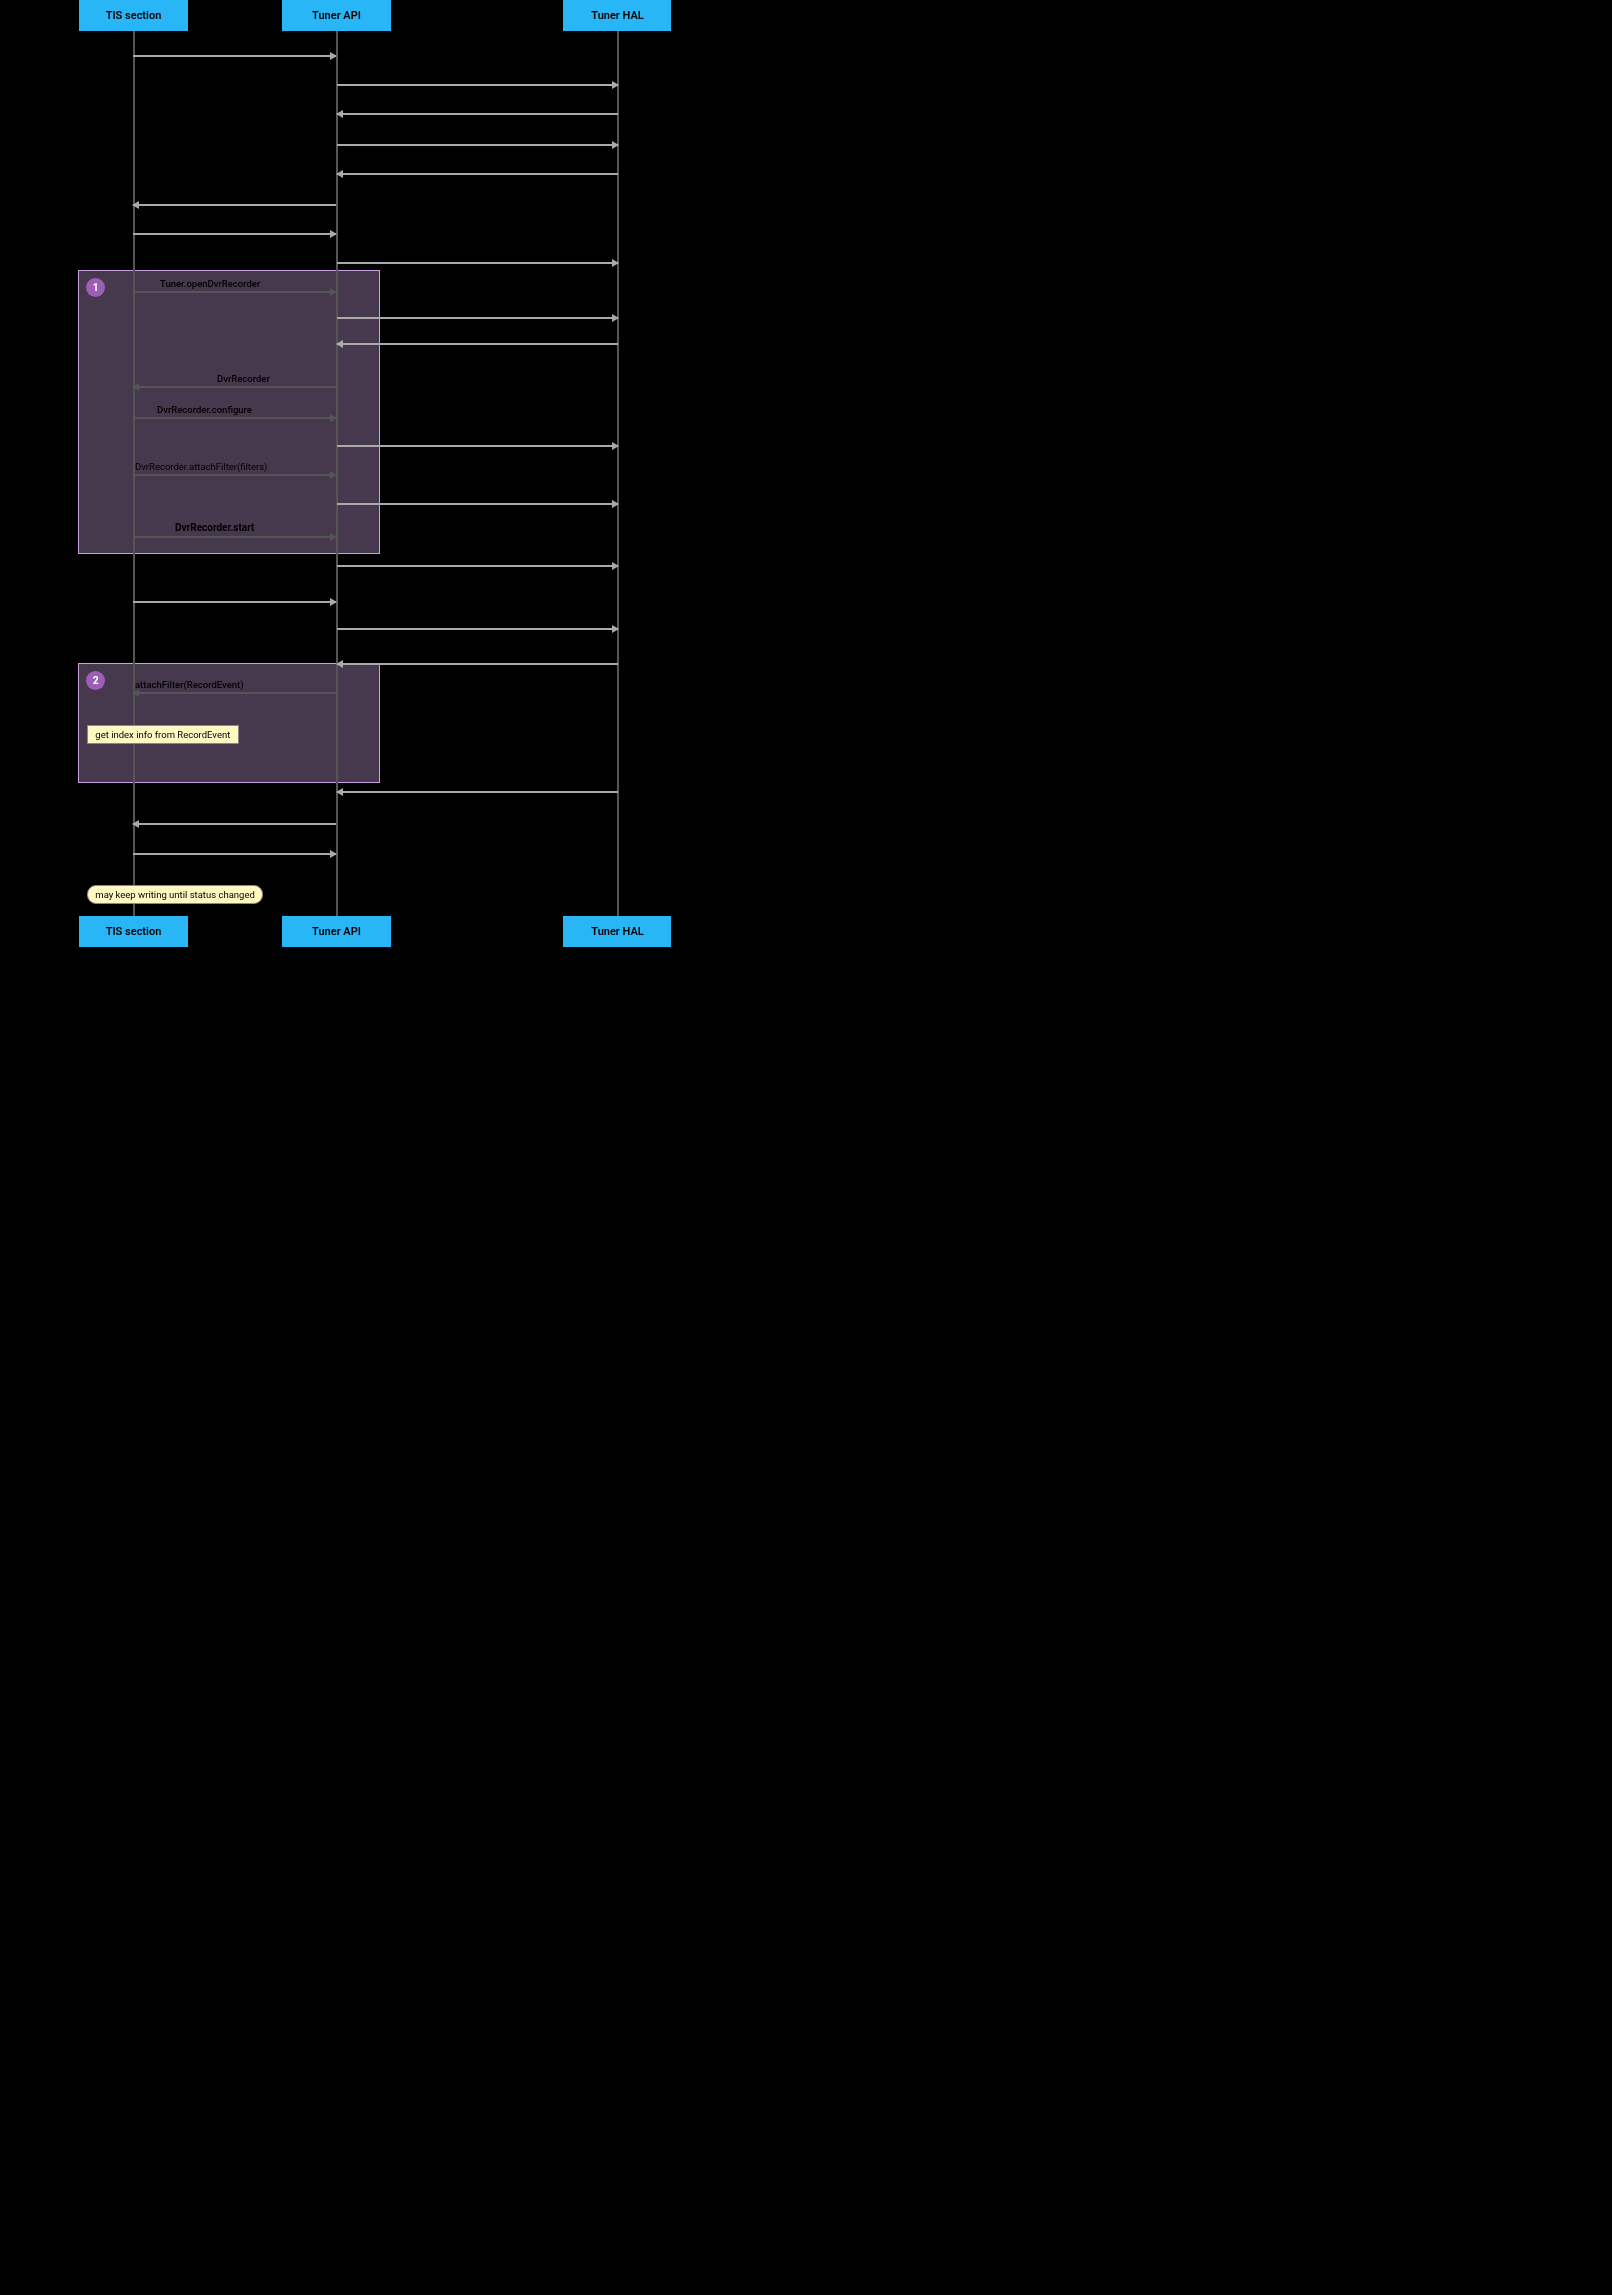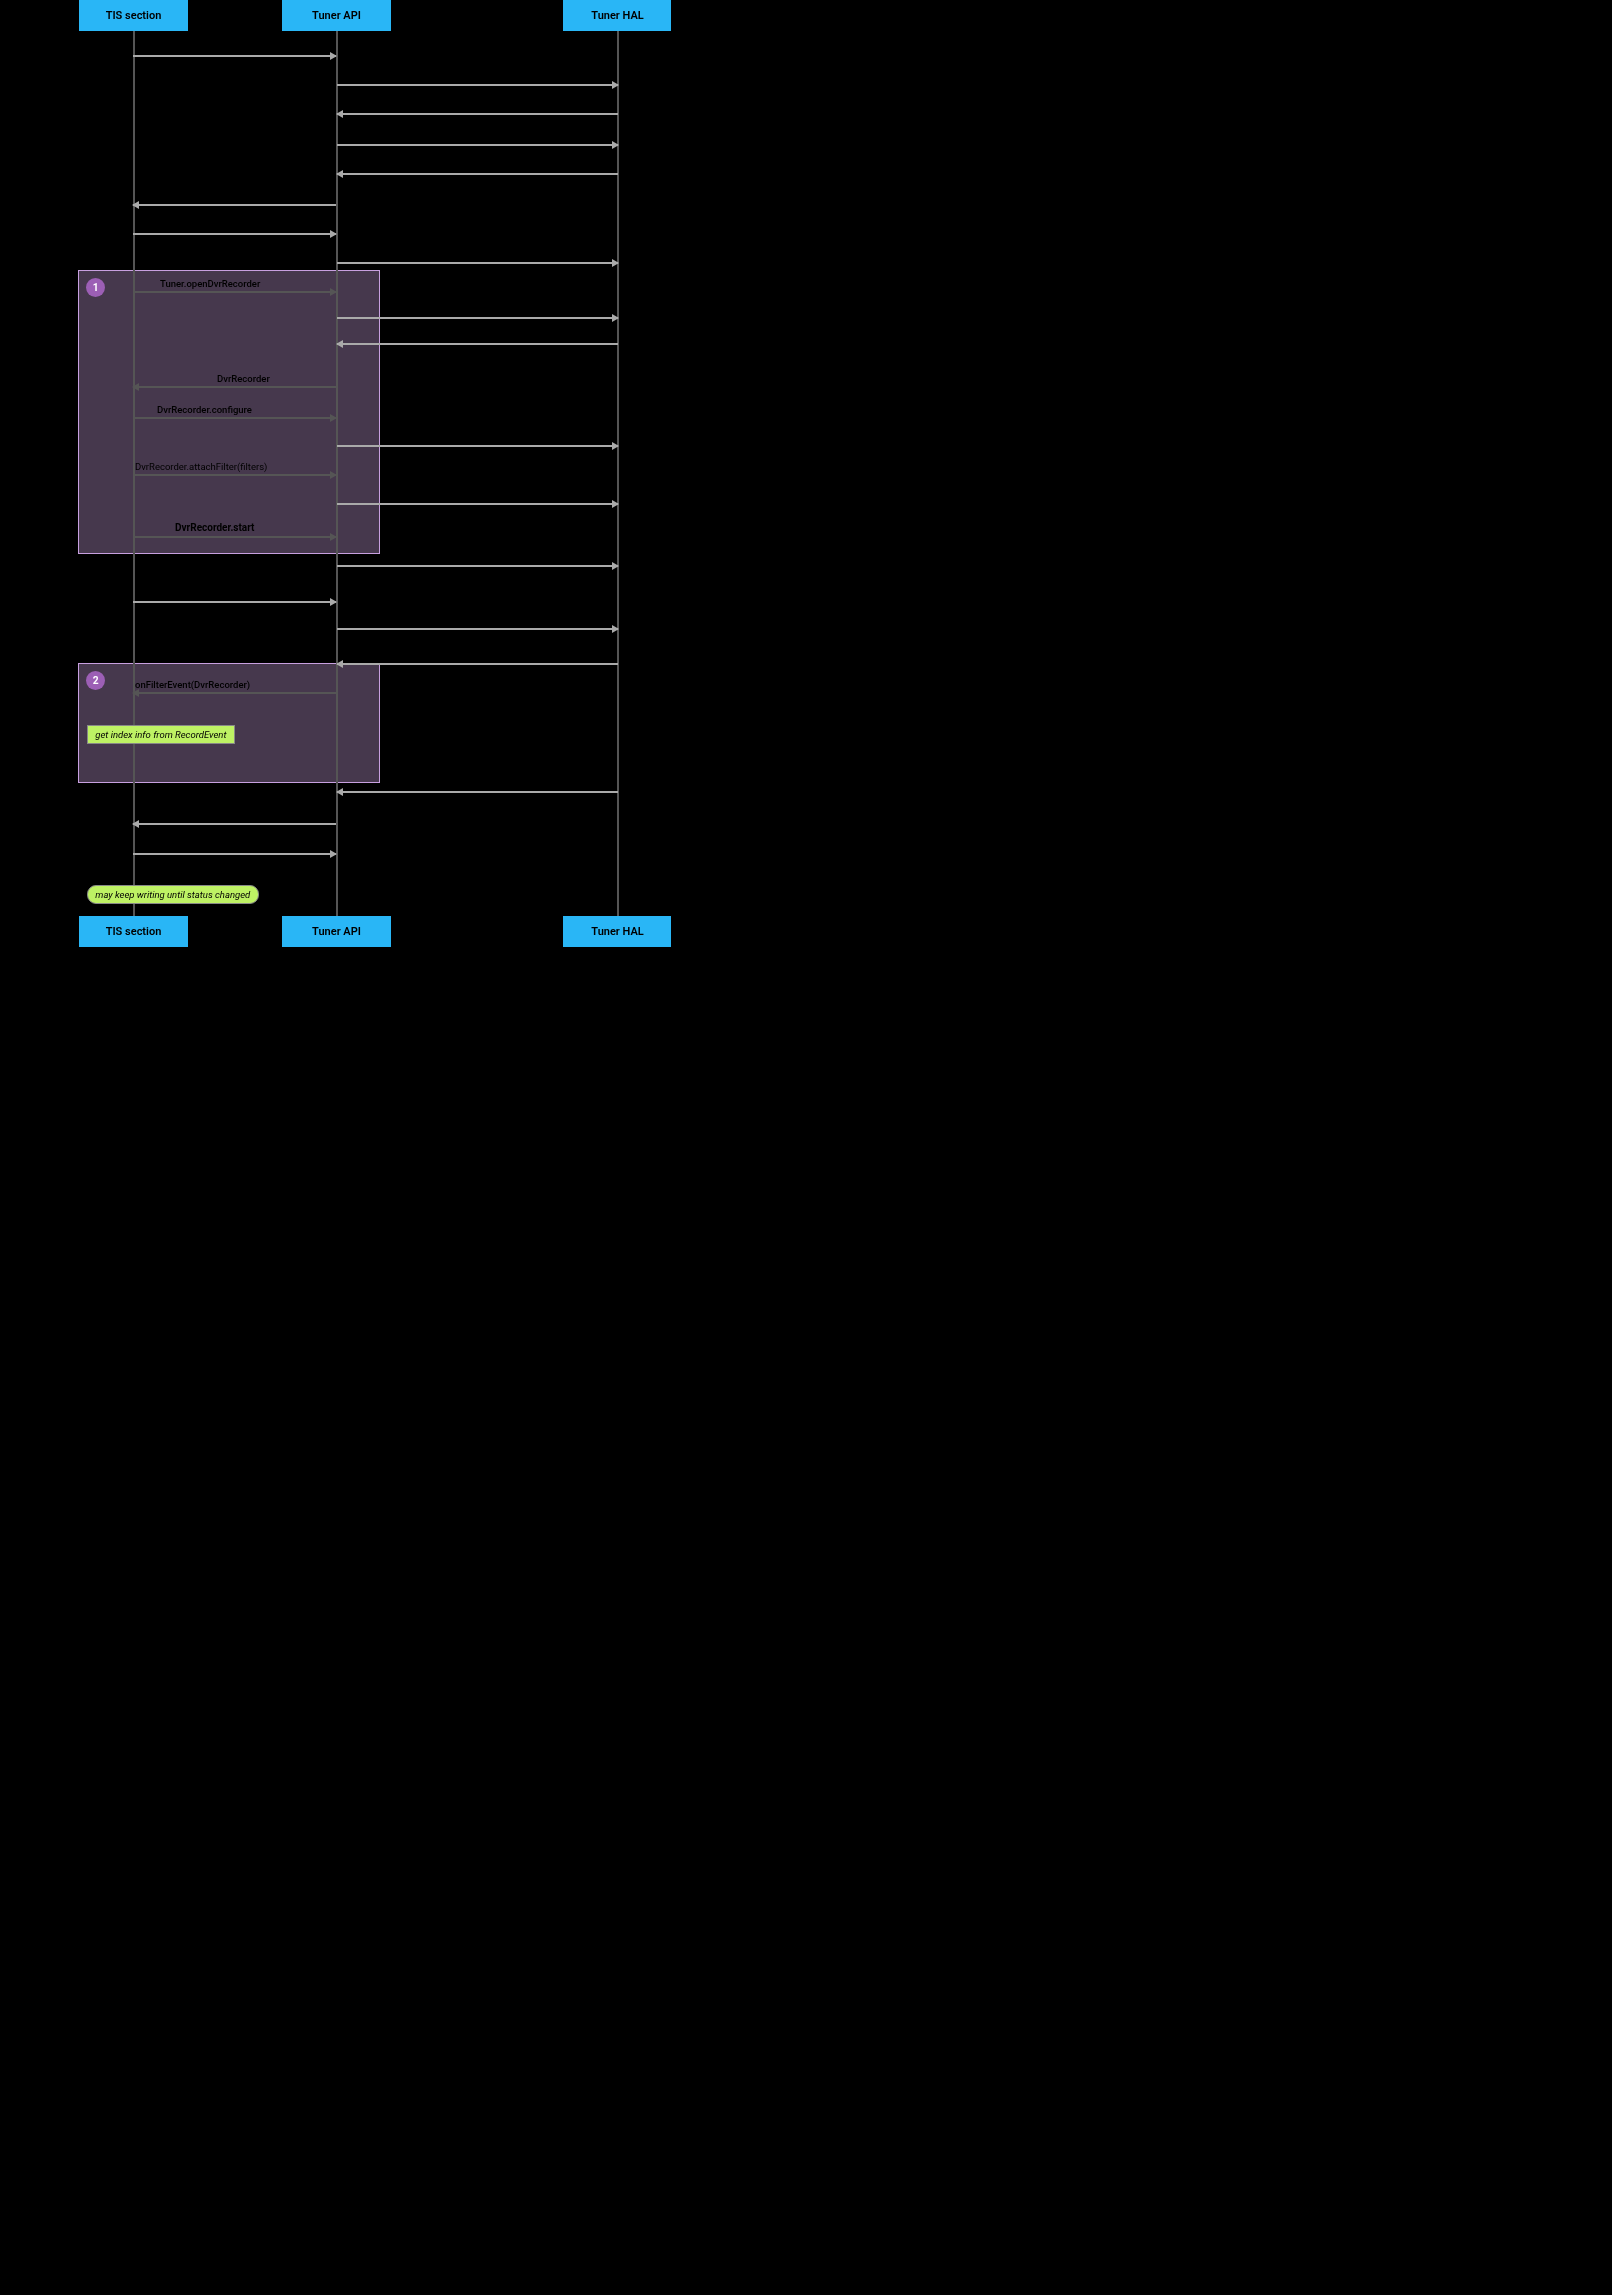--- a/index.html
+++ b/index.html
@@ -74,27 +74,26 @@
       align-items: center;
       justify-content: center;
       color: #fff;
       font-size: 10.2px;
       font-weight: bold;
     }
 
     
     .box-label {
       position: absolute;
-      background: #bef264;
+      background: #fef9c3;
       border: 1.1px solid #888;
       color: #000;
       font-size: 9.5px;
       padding: 2.9px 7.3px;
       white-space: nowrap;
-      font-style: italic;
     }
   </style>
 </head>
 <body>
 
 <div class="diagram-container" style="height: 947px;">
 
   <div class="fragment" style="left:78px; top:270px; width:302px; height:284px;">
     <div class="fragment-number">1</div>
   </div>
@@ -210,21 +209,21 @@
 
   <div style="position:absolute; top:628px; left:337px; width:281px; height:1.5px; background:#aaa;">
     <div style="position:absolute; right:-0.7px; top:50%; transform:translateY(-50%); width:0; height:0; border-top:4.4px solid transparent; border-bottom:4.4px solid transparent; border-left:7.3px solid #aaa;"></div>
   </div>
 
   <div style="position:absolute; top:663px; left:337px; width:281px; height:1.5px; background:#aaa;">
     <div style="position:absolute; left:-0.7px; top:50%; transform:translateY(-50%); width:0; height:0; border-top:4.4px solid transparent; border-bottom:4.4px solid transparent; border-right:7.3px solid #aaa;"></div>
   </div>
 
   <div style="position:absolute; top:679px; left:135px; color:#000; font-size:9.5px; font-weight:500; white-space:nowrap;">
-    <span>onFilterEvent(DvrRecorder)</span>
+    <span>attachFilter(RecordEvent)</span>
   </div>
   <div style="position:absolute; top:692px; left:133px; width:203px; height:1.5px; background:#555;">
     <div style="position:absolute; left:-0.7px; top:50%; transform:translateY(-50%); width:0; height:0; border-top:4.4px solid transparent; border-bottom:4.4px solid transparent; border-right:7.3px solid #555;"></div>
   </div>
 
   <div class="box-label" style="left:87px; top:725px;">
     <span>get index info from RecordEvent</span>
   </div>
 
   <div style="position:absolute; top:791px; left:337px; width:281px; height:1.5px; background:#aaa;">

